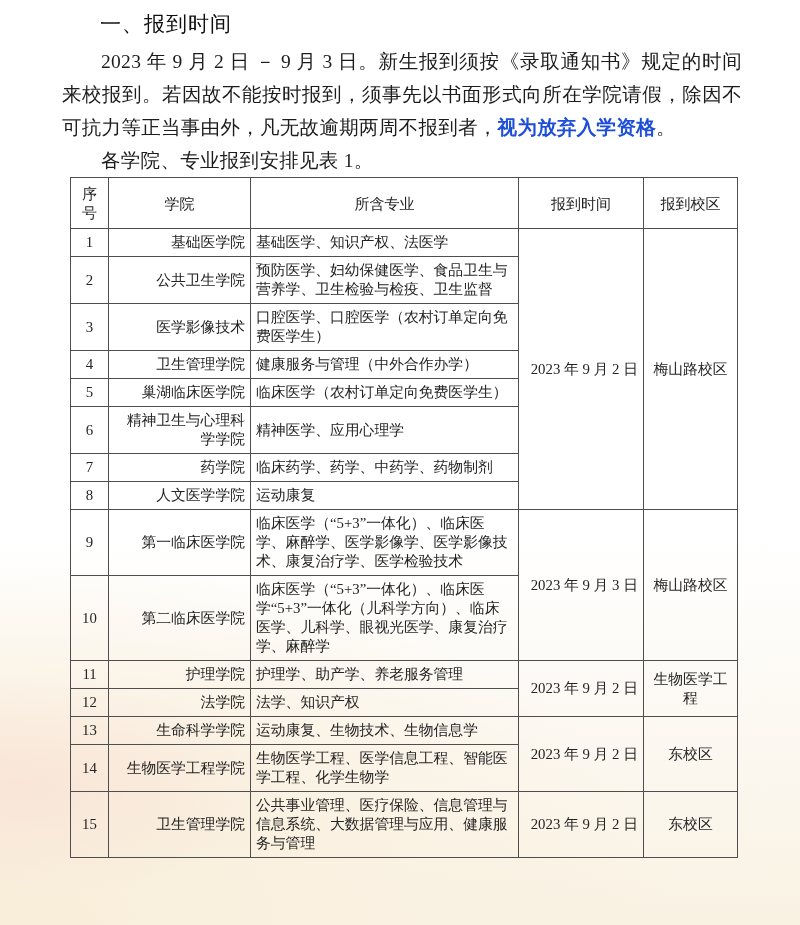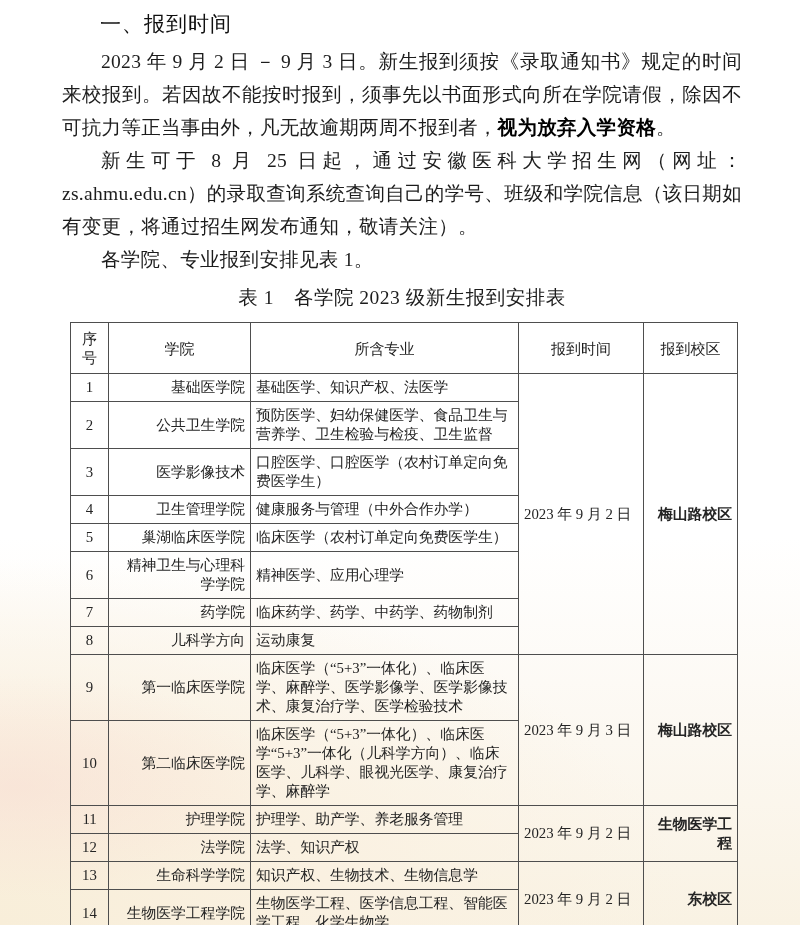--- a/index.html
+++ b/index.html
@@ -15,21 +15,21 @@
   .page{padding:10px 58px 0 62px;}
   .heading{
     font-family:"Liberation Sans","DejaVu Sans",sans-serif;
     font-weight:normal;font-size:21px;color:#0f0f0f;
     margin:0 0 7px 38px;letter-spacing:1px;
   }
   .para{
     font-size:19.5px;line-height:33px;margin:0;
     text-indent:2em;text-align:justify;letter-spacing:0.3px;color:#1c1c1c;
   }
-  .bold-run{font-weight:bold;color:#000000;}
+  .bold-run{font-weight:bold;color:#1d4ed8;}
   .caption{
     text-align:center;font-size:19.5px;letter-spacing:0.5px;
     margin:8px 0 11px;color:#1c1c1c;
   }
   table.schedule{
     border-collapse:collapse;table-layout:fixed;width:667px;margin-left:8px;
   }
   table.schedule th, table.schedule td{
     border:1px solid #4e4e4e;
     font-size:14.8px;line-height:19px;
@@ -37,37 +37,35 @@
     overflow:hidden;
   }
   table.schedule th{
     font-family:"Liberation Sans","DejaVu Sans",sans-serif;
     font-weight:normal;font-size:15px;text-align:center;
     padding:6px 10px;color:#1e1e1e;
   }
   td.no{text-align:center;font-family:"Liberation Serif",serif;}
   td.college{text-align:right;padding-left:6px;}
   td.majors{text-align:left;padding-left:6px;}
-  td.time{text-align:left;padding:4px 2px;white-space:nowrap;}
-  td.campus{text-align:right;padding:4px 2px;font-weight:bold;}
+  td.time{text-align:right;padding:4px 2px;white-space:nowrap;}
+  td.campus{text-align:center;padding:4px 2px;}
 </style>
 </head>
 <body>
 
 <div class="page">
 
   <h1 class="heading">一、报到时间</h1>
 
   <p class="para"><span>2023 年 9 月 2 日 － 9 月 3 日。新生报到须按《录取通知书》规定的时间来校报到。若因故不能按时报到，须事先以书面形式向所在学院请假，除因不可抗力等正当事由外，凡无故逾期两周不报到者，</span><span class="bold-run">视为放弃入学资格</span><span>。</span></p>
 
-  <p class="para">新生可于 8 月 25 日起，通过安徽医科大学招生网（网址：zs.ahmu.edu.cn）的录取查询系统查询自己的学号、班级和学院信息（该日期如有变更，将通过招生网发布通知，敬请关注）。</p>
 
   <p class="para">各学院、专业报到安排见表 1。</p>
 
-  <div class="caption">表 1　各学院 2023 级新生报到安排表</div>
 
   <table class="schedule">
     <colgroup>
       <col style="width:38px">
         <col style="width:142px">
         <col style="width:268px">
         <col style="width:125px">
         <col style="width:94px">
     </colgroup>
     <thead>
@@ -112,21 +110,21 @@
           <td class="college">精神卫生与心理科学学院</td>
           <td class="majors">精神医学、应用心理学</td>
         </tr>
         <tr>
           <td class="no">7</td>
           <td class="college">药学院</td>
           <td class="majors">临床药学、药学、中药学、药物制剂</td>
         </tr>
         <tr>
           <td class="no">8</td>
-          <td class="college">儿科学方向</td>
+          <td class="college">人文医学学院</td>
           <td class="majors">运动康复</td>
         </tr>
         <tr>
           <td class="no">9</td>
           <td class="college">第一临床医学院</td>
           <td class="majors">临床医学（“5+3”一体化）、临床医学、麻醉学、医学影像学、医学影像技术、康复治疗学、医学检验技术</td>
           <td class="time" rowspan="2">2023 年 9 月 3 日</td>
           <td class="campus" rowspan="2">梅山路校区</td>
         </tr>
         <tr>
@@ -142,21 +140,21 @@
           <td class="campus" rowspan="2">生物医学工程</td>
         </tr>
         <tr>
           <td class="no">12</td>
           <td class="college">法学院</td>
           <td class="majors">法学、知识产权</td>
         </tr>
         <tr>
           <td class="no">13</td>
           <td class="college">生命科学学院</td>
-          <td class="majors">知识产权、生物技术、生物信息学</td>
+          <td class="majors">运动康复、生物技术、生物信息学</td>
           <td class="time" rowspan="2">2023 年 9 月 2 日</td>
           <td class="campus" rowspan="2">东校区</td>
         </tr>
         <tr>
           <td class="no">14</td>
           <td class="college">生物医学工程学院</td>
           <td class="majors">生物医学工程、医学信息工程、智能医学工程、化学生物学</td>
         </tr>
         <tr>
           <td class="no">15</td>

